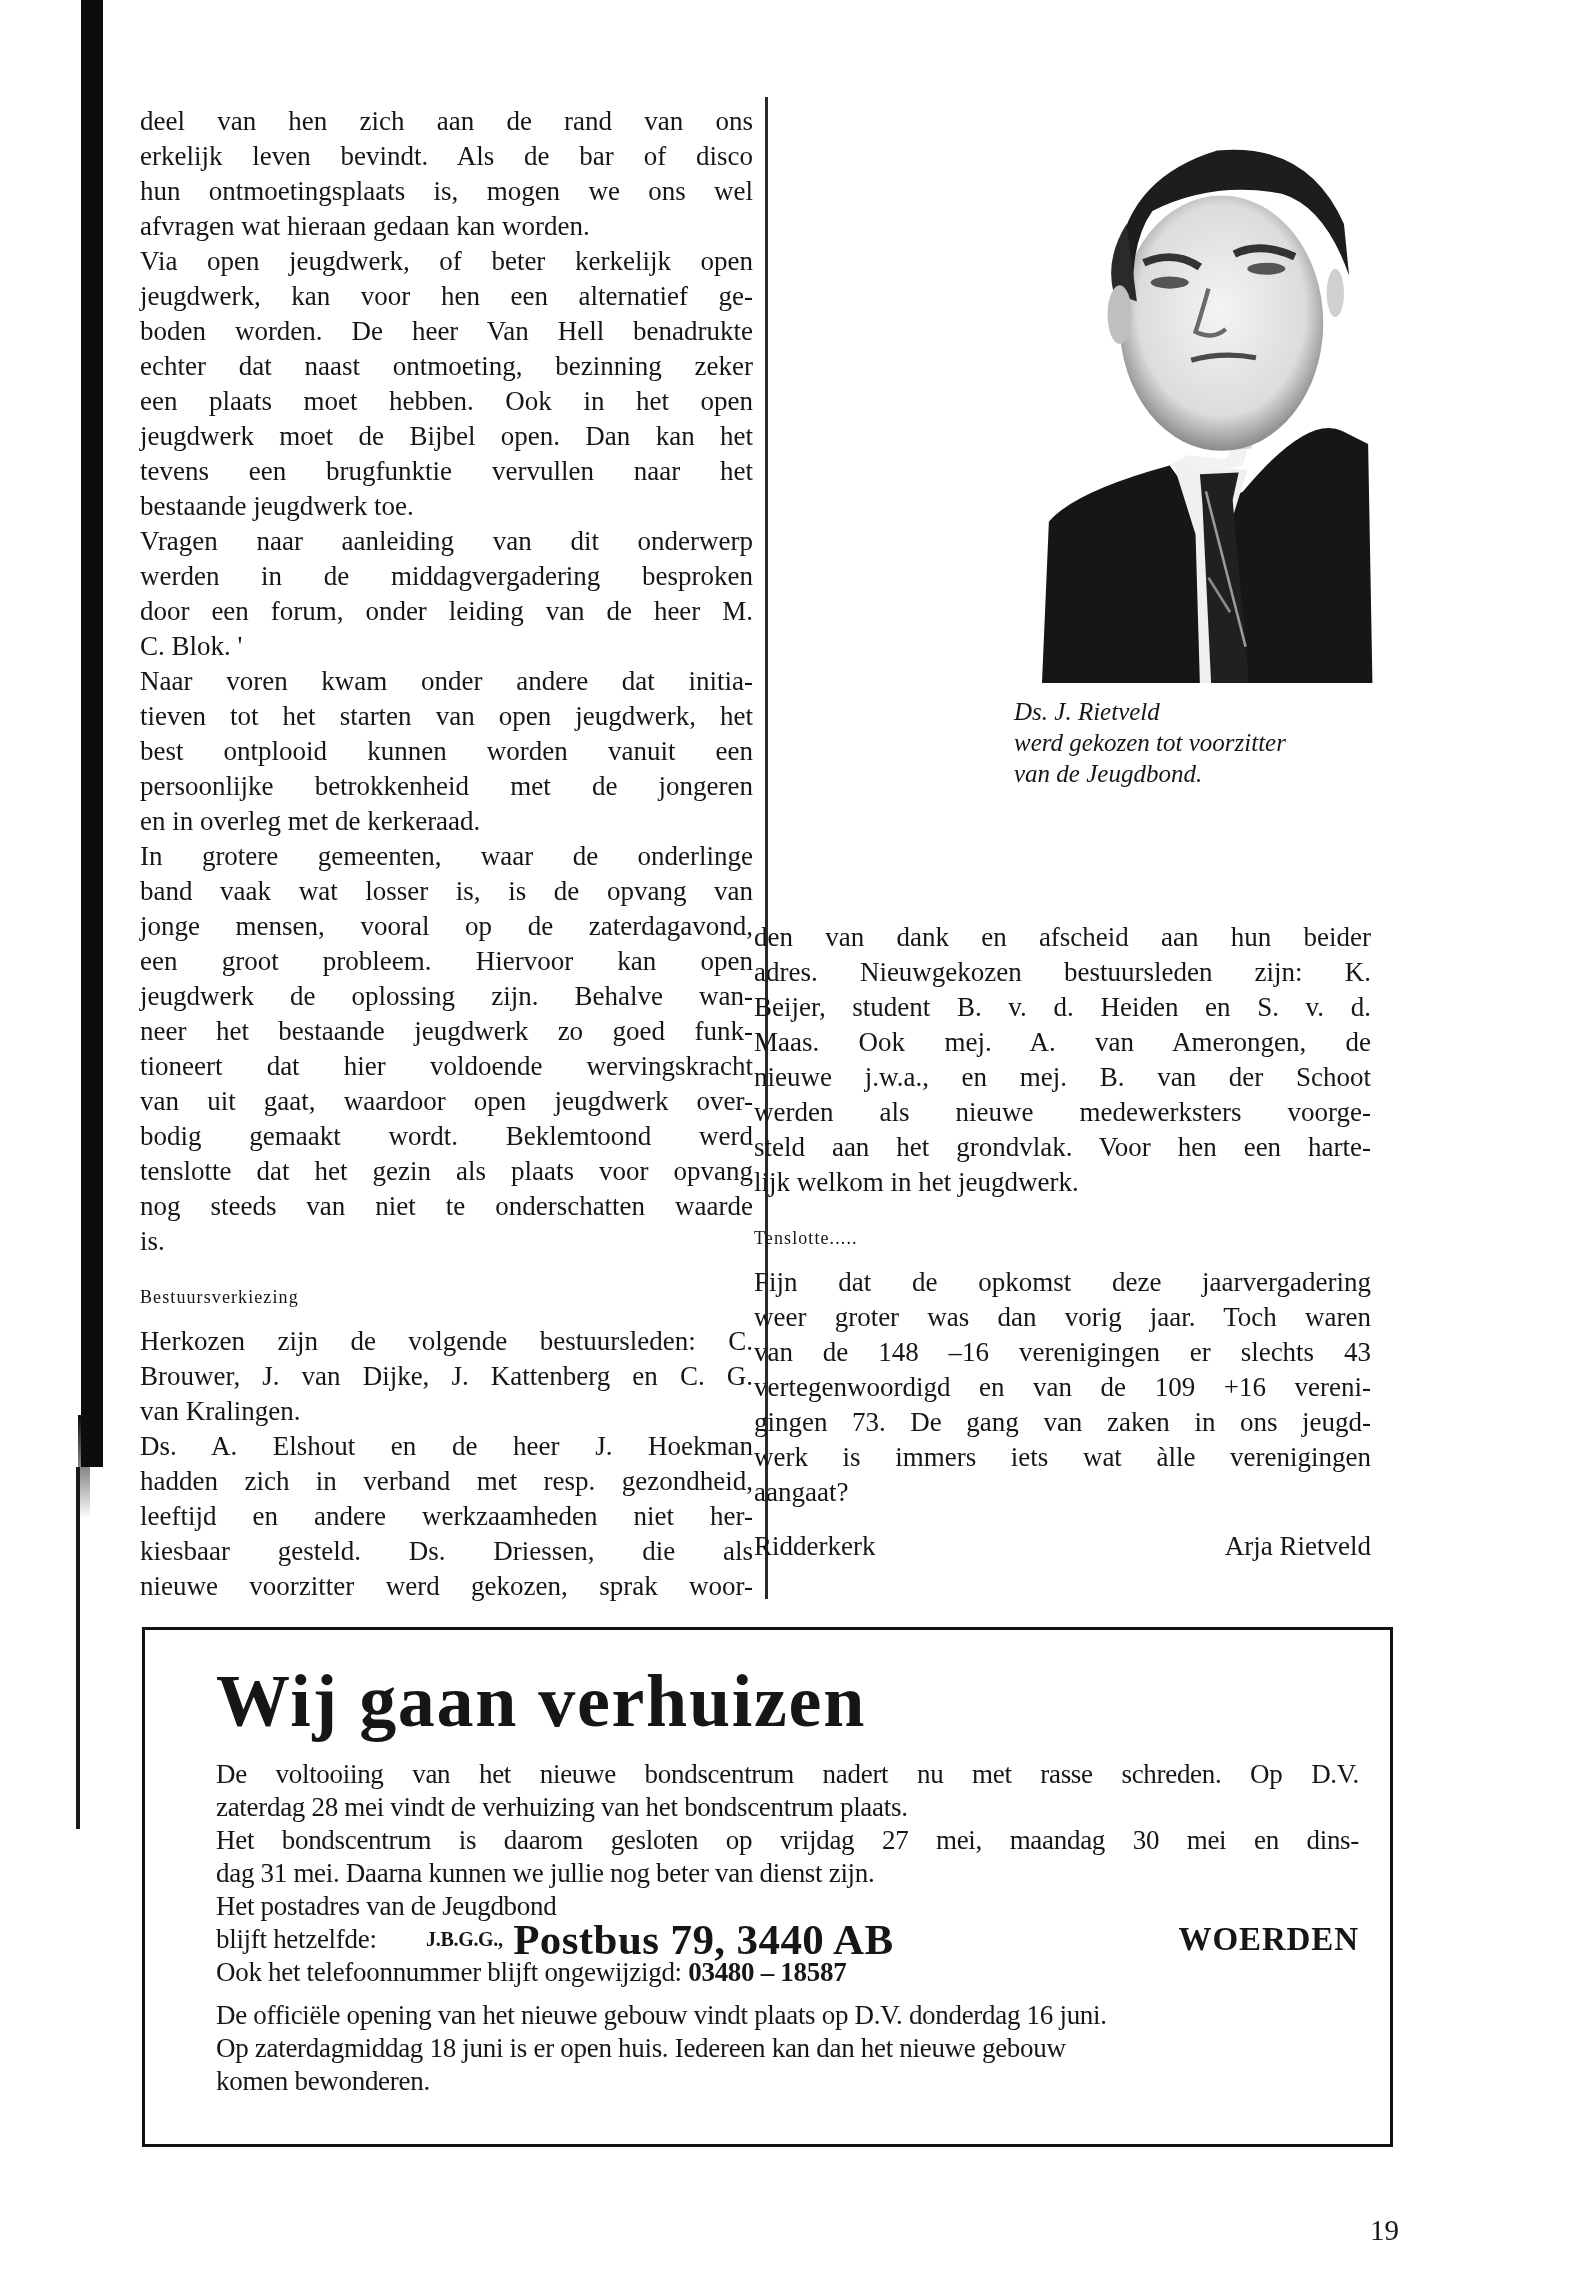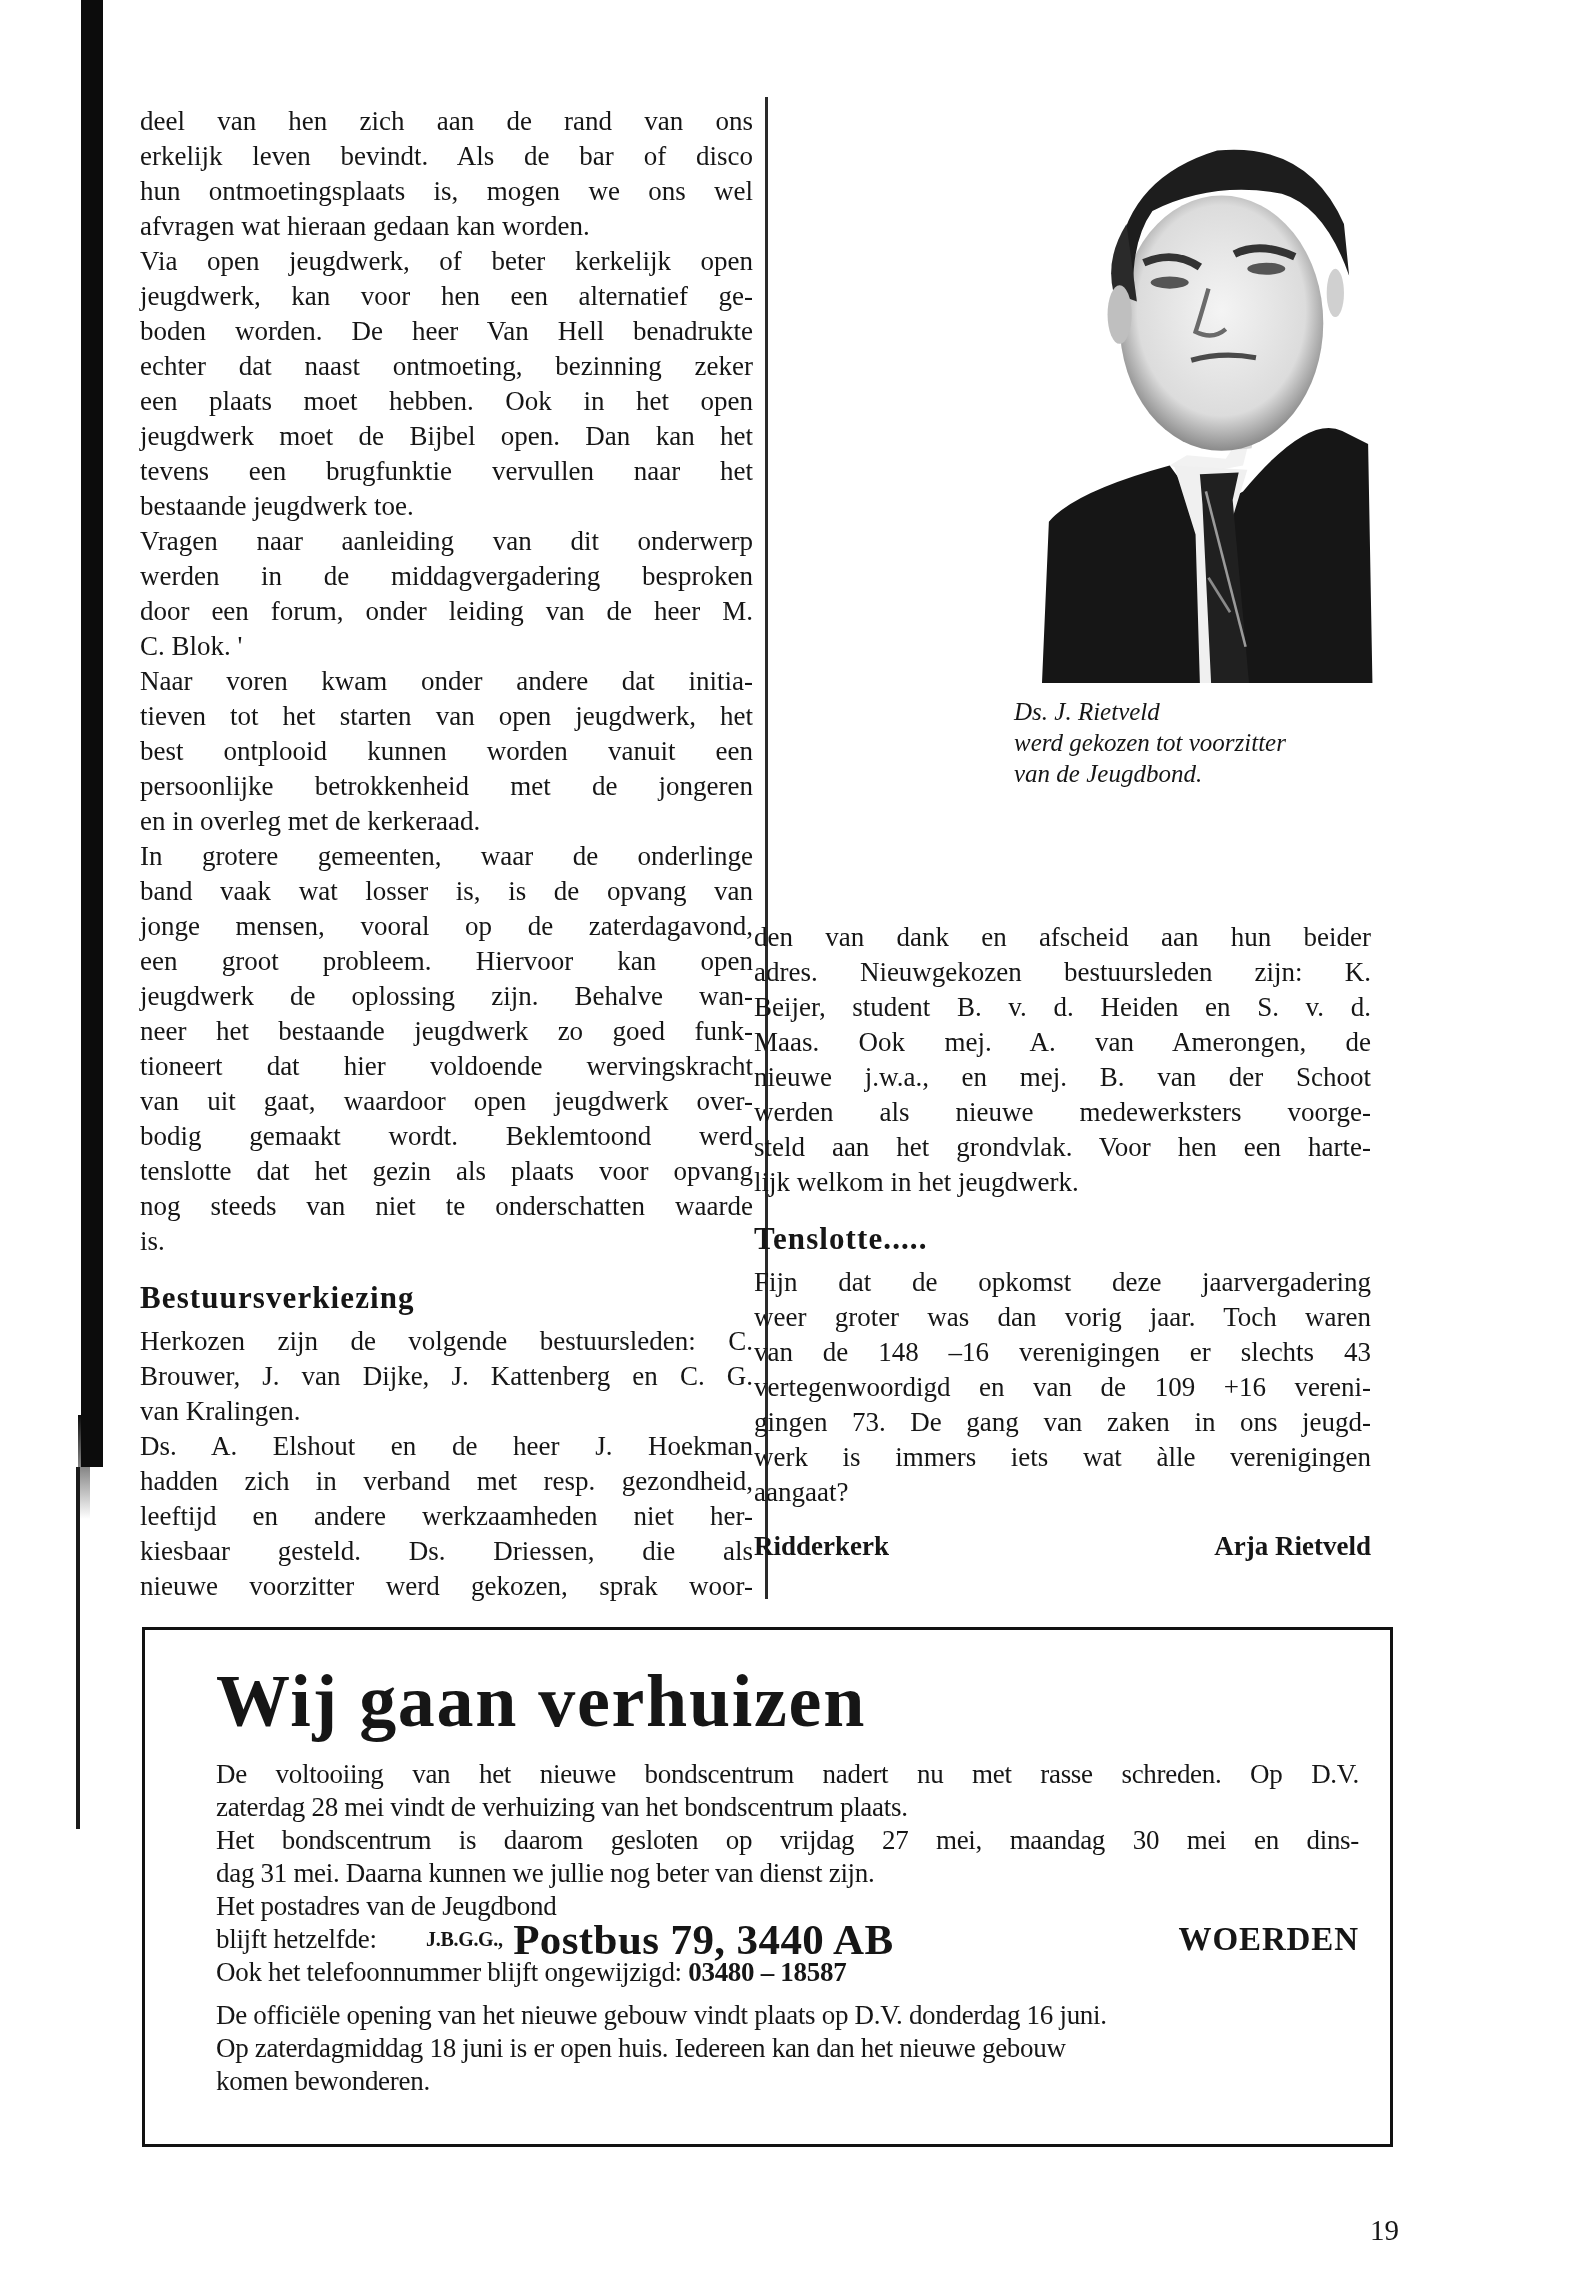--- a/index.html
+++ b/index.html
@@ -13,36 +13,36 @@
 
   .col-divider { position: absolute; left: 765px; top: 97px; width: 2.6px; height: 1502px; background: #2a2a2a; }
 
   .col { position: absolute; font-size: 27px; line-height: 35px; text-align: justify; }
   .col-left { left: 140px; top: 104px; width: 613px; }
   .col-right { left: 754px; top: 920px; width: 617px; }
   .col p { margin: 0; }
   .line { display: block; text-align: justify; text-align-last: justify; white-space: nowrap; }
   .line.last { text-align-last: left; }
   .subhead {
-    font-family: "Liberation Serif", serif; font-weight: bold; font-size: 31px;
+    font-family: "Liberation Serif", serif; font-weight: normal; font-size: 18px;
     letter-spacing: 1.1px; margin: 21px 0 8.6px 0; display: block;
   }
 
   .photo {
     position: absolute; left: 1023px; top: 129px; width: 371px; height: 554px;
     background: #ffffff;
   }
   .photo svg { width: 100%; height: 100%; display: block; }
 
   .caption {
     position: absolute; left: 1014px; top: 696px; width: 397px;
     font-style: italic; font-size: 25px; line-height: 31px;
   }
 
-  .signoff { display: flex; justify-content: space-between; margin-top: 19px; font-weight: bold; }
+  .signoff { display: flex; justify-content: space-between; margin-top: 19px; }
 
   .ad-box {
     position: absolute; left: 142px; top: 1627px; width: 1251px; height: 520px;
     border: 3.5px solid #111; box-sizing: border-box;
   }
   .ad-title {
     position: absolute; left: 71px; top: 28px;
     font-family: "Liberation Serif", serif; font-weight: bold; font-size: 74px;
     letter-spacing: 1.7px; line-height: 86px;
   }

